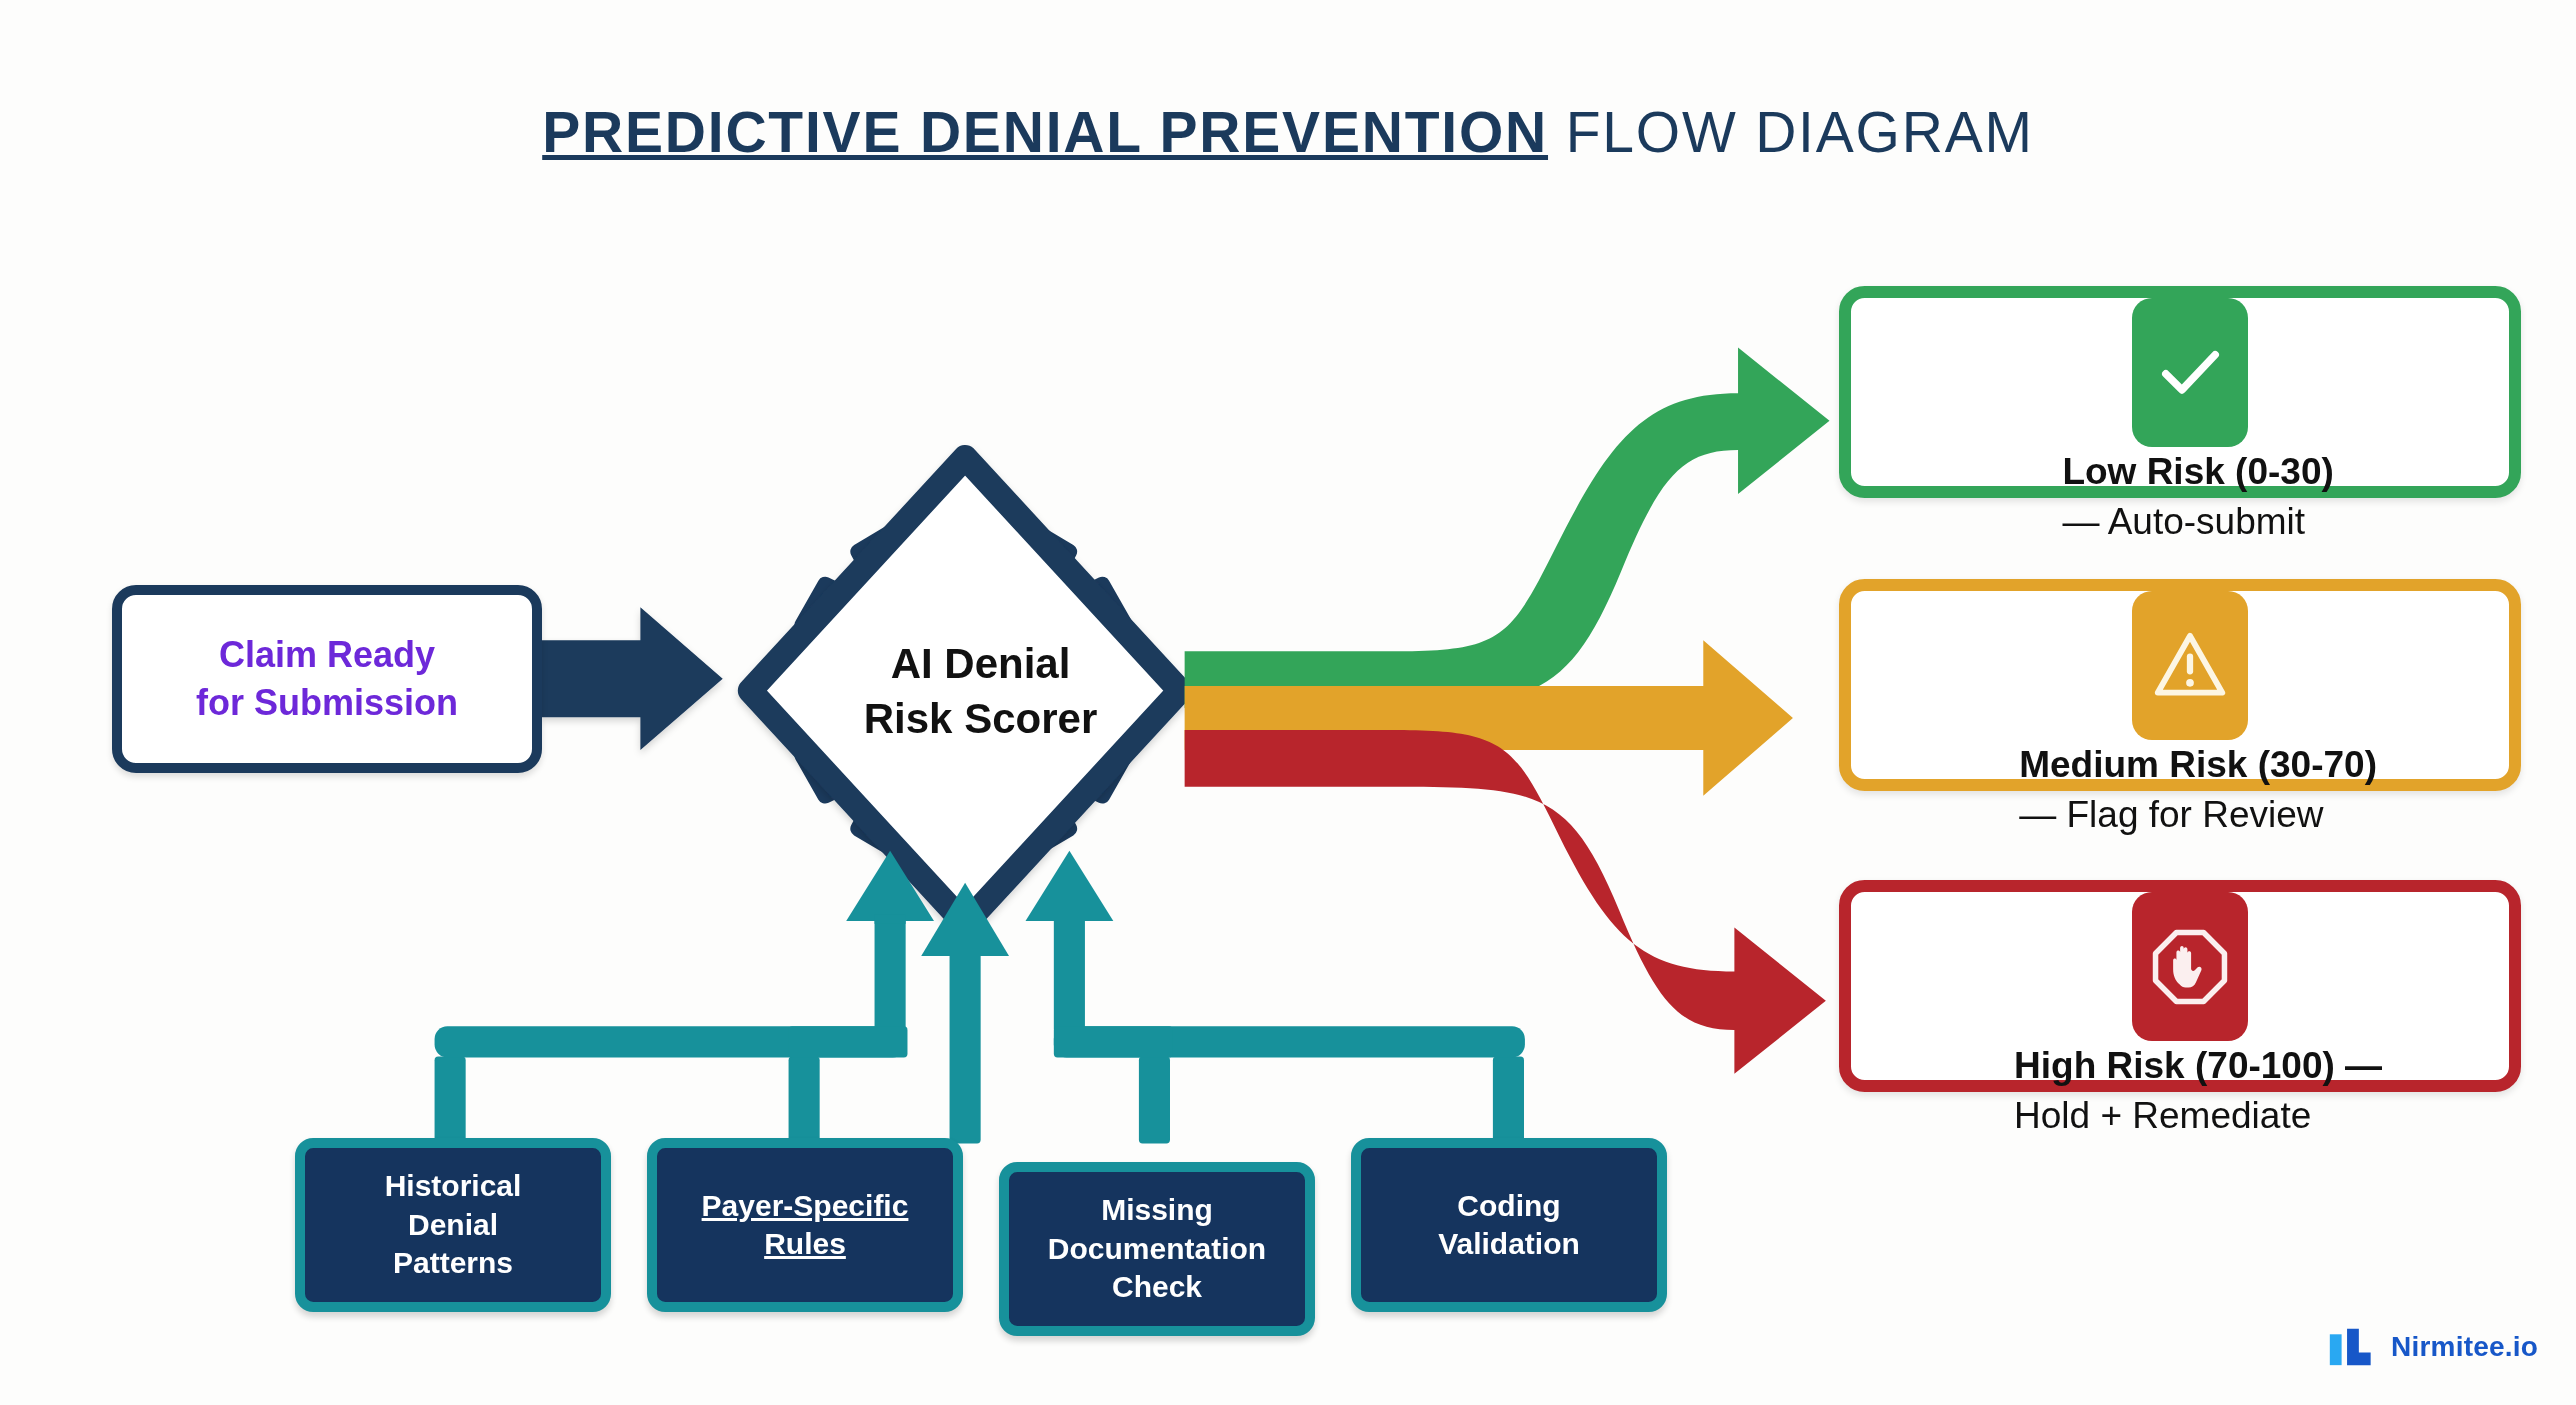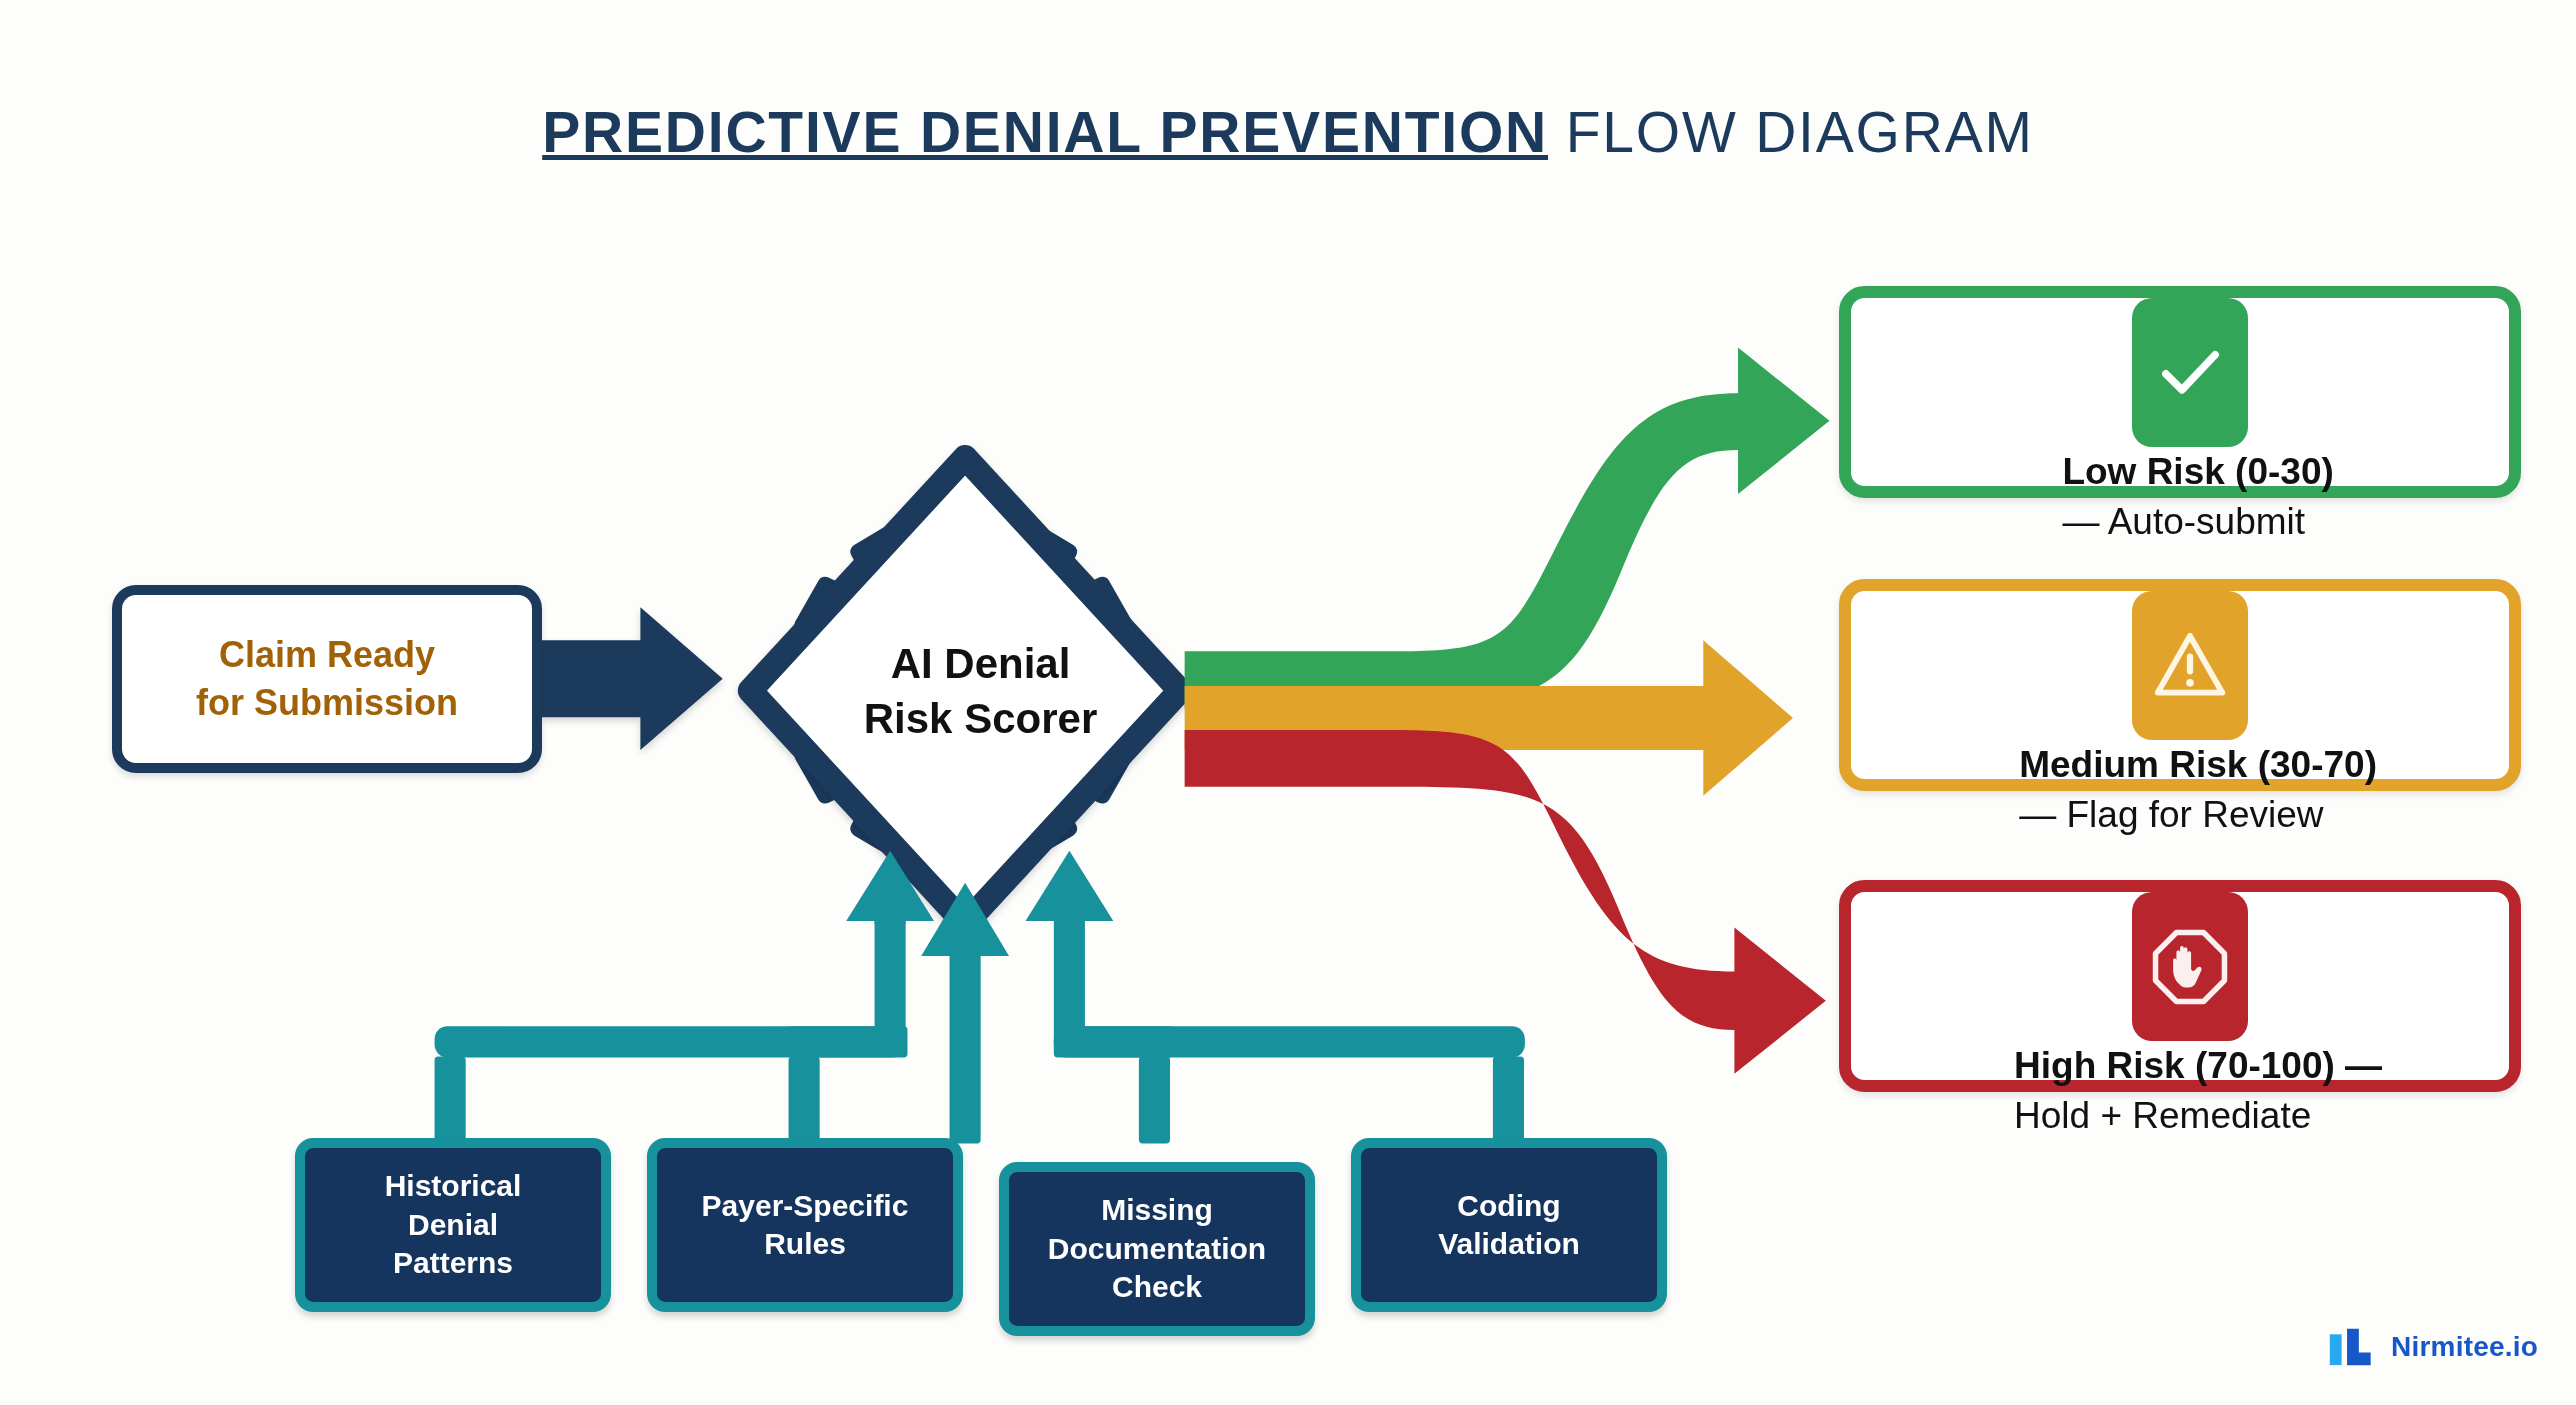--- a/index.html
+++ b/index.html
@@ -22,21 +22,21 @@
   #title .light  { font-weight:300; }
 
   
   #canvas { position:absolute; top:0; left:0; width:2576px; height:1405px; }
 
   
   #source-box {
     position:absolute; left:112px; top:585px; width:430px; height:188px;
     background:#ffffff; border:10px solid #1B3A5C; border-radius:24px;
     display:flex; align-items:center; justify-content:center; text-align:center;
-    font-size:36px; font-weight:700; color:#a16207; line-height:1.32;
+    font-size:36px; font-weight:700; color:#6d28d9; line-height:1.32;
     box-shadow:0 3.7px 6.4px rgba(0,0,0,.13);
   }
 
   
   #diamond-wrap {
     position:absolute; left:736px; top:435px; width:457px; height:512px;
   }
   #diamond-label {
     position:absolute; left:16px; top:0; width:457px; height:512px;
     display:flex; align-items:center; justify-content:center;
@@ -73,21 +73,21 @@
 
   
   .input-box {
     position:absolute; top:1138px;
     background:#15345E; border:10px solid #17919B; border-radius:18.3px;
     display:flex; align-items:center; justify-content:center; text-align:center;
     color:#ffffff; font-size:30px; font-weight:700; line-height:1.28;
     box-shadow:0 4.6px 6.4px rgba(0,0,0,.16);
   }
   #input-0 { left:295px;  width:316px; height:174px; }
-  #input-1 { left:647px;  width:316px; height:174px; }
+  #input-1 { left:647px;  width:316px; height:174px;text-decoration:underline; }
   #input-2 { left:999px; width:316px; height:174px;margin-top:24px; }
   #input-3 { left:1351px; width:316px; height:174px; }
 
   
   #logo {
     position:absolute; right:38px; bottom:38px;
     display:flex; align-items:center; gap:13.7px;
   }
   #logo-text {
     font-size:28px; font-weight:700; color:#1757C8; letter-spacing:0.2px;

